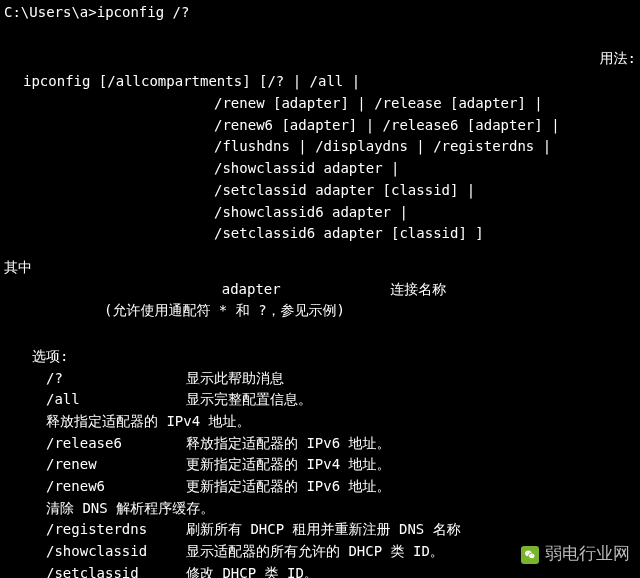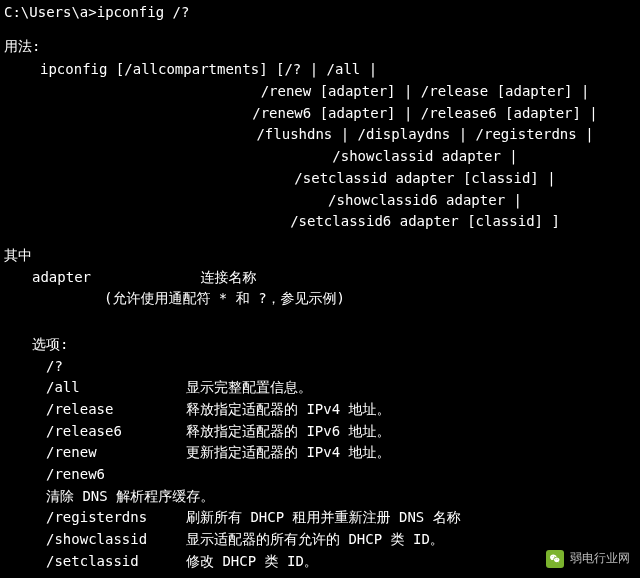--- a/index.html
+++ b/index.html
@@ -9,40 +9,40 @@
       font-family: 'NSimSun', 'SimSun', 'Consolas', monospace;
       font-size: 14px;
       width: 640px;
       height: 578px;
       overflow: hidden;
       position: relative;
       line-height: 1.55;
       padding: 2px 4px;
     }
     .prompt-line { white-space: pre; }
-    .section-title { margin-top: 12px; }
-    .usage-block { margin-left: 36px; white-space: pre; }
+    .section-title { margin-top: 24px; text-align: right; }
+    .usage-block { margin-left: 19px; white-space: pre; }
     .usage-line1 { margin-top: 2px; }
-    .usage-cont { margin-left: 210px; white-space: pre; text-align: center; }
+    .usage-cont { margin-left: 210px; white-space: pre; }
     .where-block { margin-top: 12px; }
-    .adapter-row { white-space: pre; margin-left: 28px; }
+    .adapter-row { white-space: pre; margin-left: 28px; text-align: center; }
     .adapter-desc2 { margin-left: 100px; white-space: pre; }
     .options-title { margin-left: 28px; margin-top: 24px; }
     .opt-row { display: flex; margin-left: 42px; }
     .opt-flag { width: 140px; flex-shrink: 0; }
     .opt-desc { flex: 1; }
     .watermark {
       position: absolute;
       bottom: 10px;
       right: 10px;
       display: flex;
       align-items: center;
       gap: 6px;
-      font-family: Liberation Serif, serif;
-      font-size: 12px;
+      font-family: Liberation Mono, monospace;
+      font-size: 17px;
       color: #bbb;
       margin-top: 28px;
     }
     .wm-icon {
       width: 18px; height: 18px;
       background: #7bb32e;
       border-radius: 3px;
       display: flex;
       align-items: center;
       justify-content: center;
@@ -65,39 +65,40 @@
 <div class="usage-cont">/setclassid6 adapter [classid] ]</div>
 
 <div class="where-block">其中</div>
 <div class="adapter-row"><span>adapter</span>             <span>连接名称</span></div>
 <div class="adapter-desc2">(允许使用通配符 * 和 ?，参见示例)</div>
 
 <div class="options-title">选项:</div>
 <div id="options-container">
     <div class="opt-row">
       <span class="opt-flag">/?</span>
+      <span class="opt-desc">显示此帮助消息</span>
     </div>
     <div class="opt-row">
       <span class="opt-flag">/all</span>
       <span class="opt-desc">显示完整配置信息。</span>
     </div>
     <div class="opt-row">
-      <span class="opt-flag">/release</span>
       <span class="opt-desc">释放指定适配器的 IPv4 地址。</span>
     </div>
     <div class="opt-row">
       <span class="opt-flag">/release6</span>
       <span class="opt-desc">释放指定适配器的 IPv6 地址。</span>
     </div>
     <div class="opt-row">
       <span class="opt-flag">/renew</span>
       <span class="opt-desc">更新指定适配器的 IPv4 地址。</span>
     </div>
     <div class="opt-row">
       <span class="opt-flag">/renew6</span>
+      <span class="opt-desc">更新指定适配器的 IPv6 地址。</span>
     </div>
     <div class="opt-row">
       <span class="opt-desc">清除 DNS 解析程序缓存。</span>
     </div>
     <div class="opt-row">
       <span class="opt-flag">/registerdns</span>
       <span class="opt-desc">刷新所有 DHCP 租用并重新注册 DNS 名称</span>
     </div>
     <div class="opt-row">
       <span class="opt-flag">/showclassid</span>

